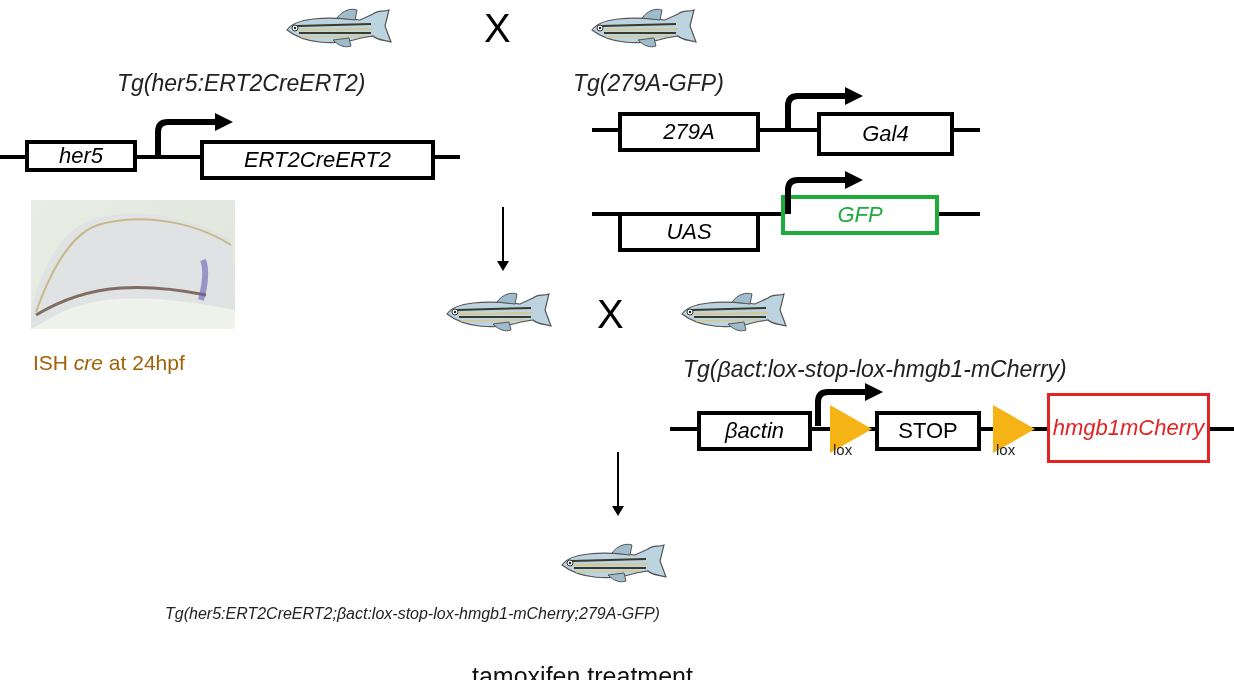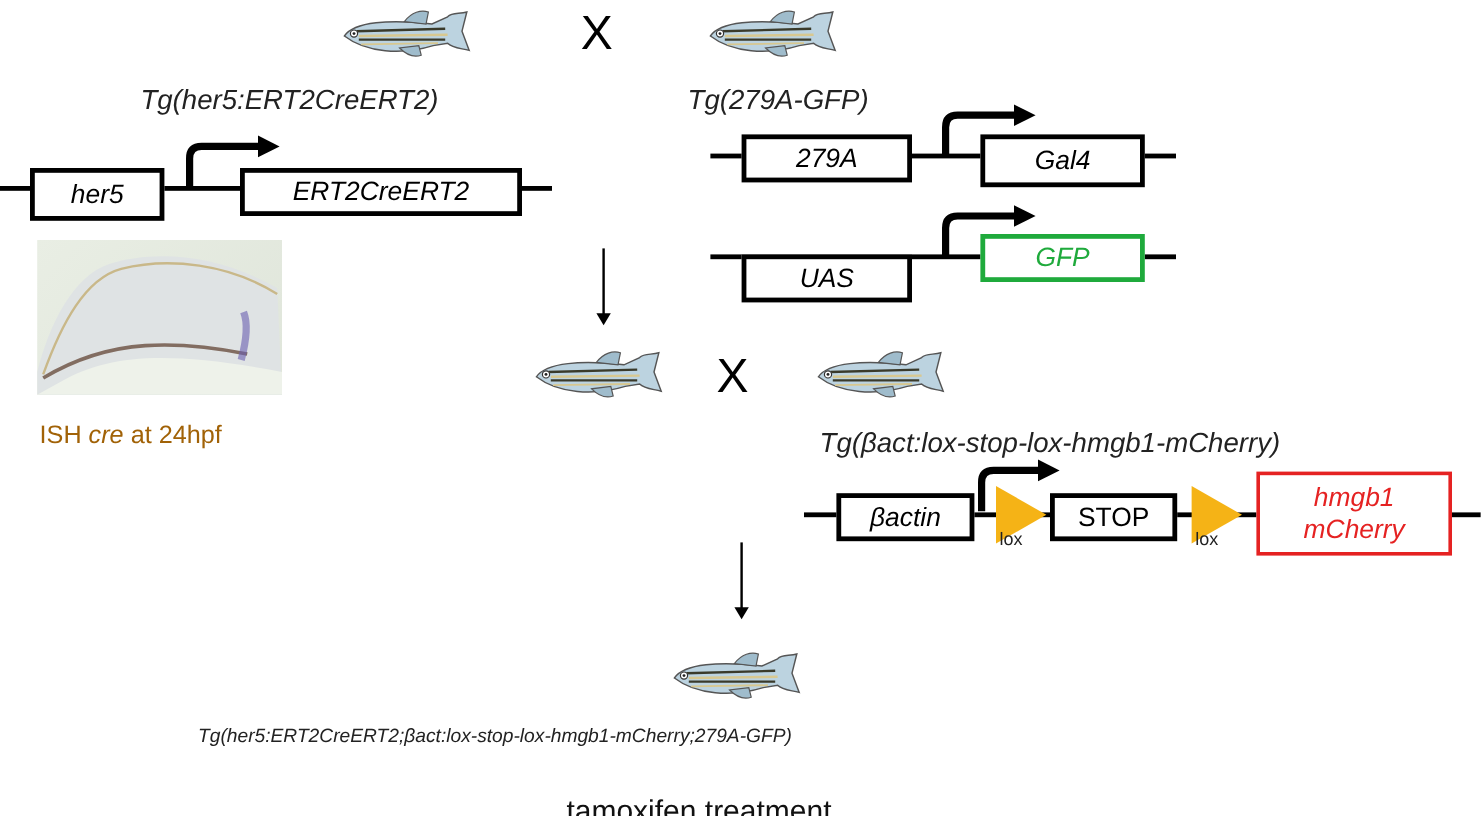--- a/index.html
+++ b/index.html
@@ -47,42 +47,42 @@
 <div class="cross" style="left:484px;top:6px">X</div>
 <svg style="left:590px;top:8px" width="108" height="40">
     <use href="#fish"></use>
   </svg>
 
 <div class="abs label-it" style="left:117px;top:58px">Tg(her5:ERT2CreERT2)</div>
 <div class="abs label-it" style="left:573px;top:58px">Tg(279A-GFP)</div>
 
 <div>
   <div class="line" style="left:0;top:155px;width:460px"></div>
-  <div class="box" style="left:25px;top:140px;width:112px;height:44px">her5</div>
+  <div class="box" style="left:25px;top:140px;width:112px;height:32px">her5</div>
   <div class="box" style="left:200px;top:140px;width:235px;height:40px">ERT2CreERT2</div>
   <svg style="left:155px;top:112px" width="85" height="48">
     <path d="M3,45 L3,20 Q3,10 13,10 L62,10" stroke="#000" stroke-width="6" fill="none"></path>
     <path d="M60,1 L78,10 L60,19 Z" fill="#000"></path>
   </svg>
 </div>
 
 <div>
   <div class="line" style="left:592px;top:128px;width:388px"></div>
   <div class="box" style="left:618px;top:112px;width:142px;height:40px">279A</div>
   <div class="box" style="left:817px;top:112px;width:137px;height:44px">Gal4</div>
   <svg style="left:785px;top:86px" width="85" height="46">
     <path d="M3,44 L3,20 Q3,10 13,10 L62,10" stroke="#000" stroke-width="6" fill="none"></path>
     <path d="M60,1 L78,10 L60,19 Z" fill="#000"></path>
   </svg>
 </div>
 
 <div>
   <div class="line" style="left:592px;top:212px;width:388px"></div>
   <div class="box" style="left:618px;top:212px;width:142px;height:40px">UAS</div>
-  <div class="box" style="left:817px;top:195px;width:137px;height:40px;border-color:#1faa3c;color:#1faa3c">GFP</div>
+  <div class="box" style="left:781px;top:195px;width:158px;height:40px;border-color:#1faa3c;color:#1faa3c">GFP</div>
   <svg style="left:785px;top:170px" width="85" height="46">
     <path d="M3,44 L3,20 Q3,10 13,10 L62,10" stroke="#000" stroke-width="6" fill="none"></path>
     <path d="M60,1 L78,10 L60,19 Z" fill="#000"></path>
   </svg>
 </div>
 
 <div class="ish">
   <svg width="204" height="129" style="left:0;top:0">
     <path d="M0,110 C10,70 30,30 60,20 C100,8 150,12 200,40 L204,129 L0,129 Z" fill="#dfe3e4"></path>
     <path d="M5,112 C20,70 40,32 70,24 C110,14 160,20 200,45" stroke="#c9b889" stroke-width="2" fill="none"></path>
@@ -112,21 +112,21 @@
   <div class="box" style="left:697px;top:411px;width:115px;height:40px">βactin</div>
   <svg style="left:815px;top:382px" width="80" height="46">
     <path d="M3,44 L3,20 Q3,10 13,10 L52,10" stroke="#000" stroke-width="6" fill="none"></path>
     <path d="M50,1 L68,10 L50,19 Z" fill="#000"></path>
   </svg>
   <div class="lox" style="left:830px;top:405px"></div>
   <div class="lox-txt" style="left:833px;top:420px">lox</div>
   <div class="box" style="left:875px;top:411px;width:106px;height:40px;font-style:normal">STOP</div>
   <div class="lox" style="left:993px;top:405px"></div>
   <div class="lox-txt" style="left:996px;top:420px">lox</div>
-  <div class="box" style="left:1047px;top:393px;width:163px;height:70px;border-color:#e52222;color:#e52222;border-width:3px;flex-direction:column;line-height:26px">
+  <div class="box" style="left:1047px;top:393px;width:163px;height:70px;border-color:#e52222;color:#e52222;border-width:3px;flex-direction:row;line-height:26px">
     <span>hmgb1</span>
     <span>mCherry</span>
   </div>
 </div>
 
 <div class="arrow-down" style="left:617px;top:452px;height:62px"></div>
 
 <svg style="left:560px;top:543px" width="108" height="40">
     <use href="#fish"></use>
   </svg>

